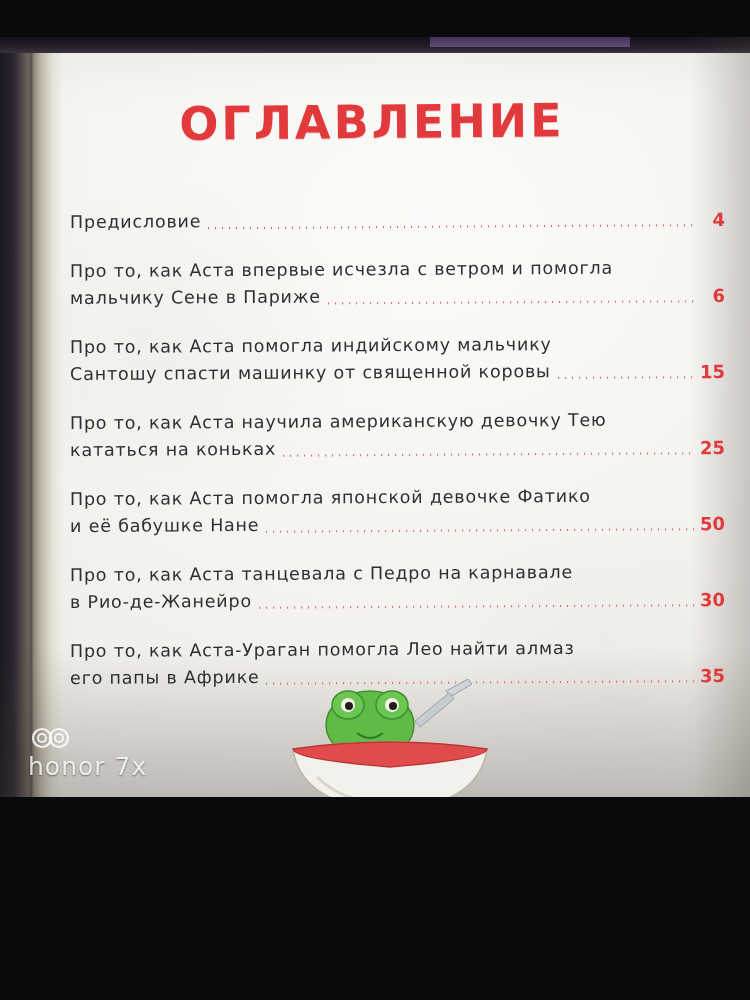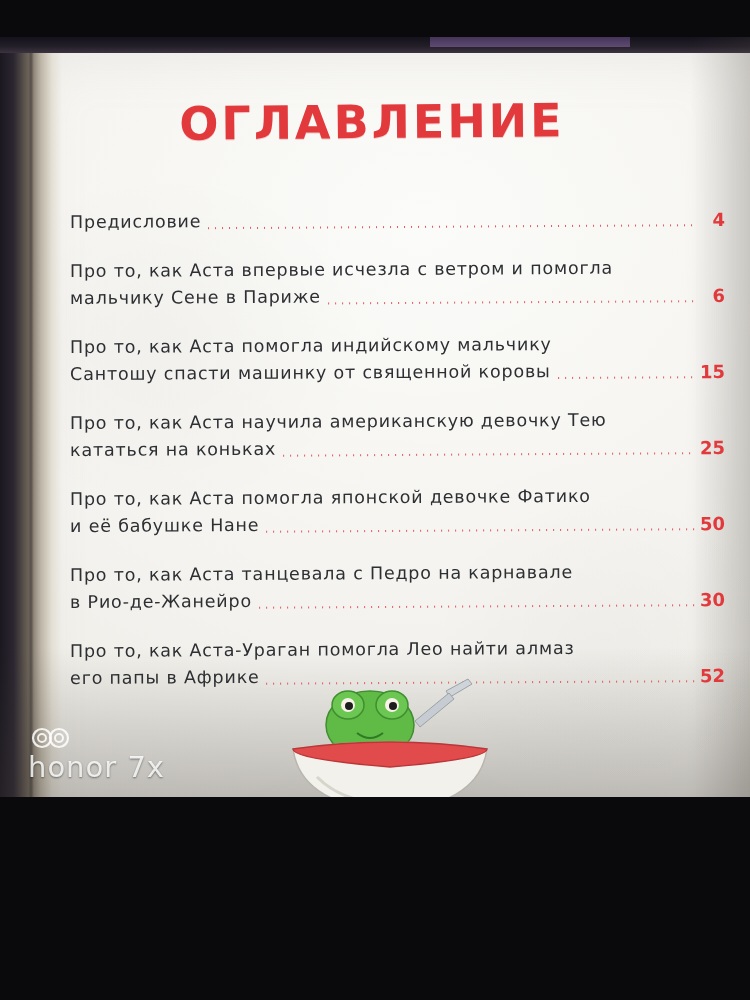--- a/index.html
+++ b/index.html
@@ -204,21 +204,21 @@
     user-select: none;
   }
   .wm-icon {
     display: block;
     width: 54px;
     height: 26px;
     margin-bottom: 2px;
   }
   .wm-text {
     display: block;
-    font-size: 29px;
+    font-size: 25px;
     letter-spacing: 1px;
     line-height: 28px;
     color: rgba(255,255,255,0.85);
     text-shadow: 0 1px 2px rgba(0,0,0,0.45);
   }
 </style>
 </head>
 <body>
 
 <div id="photo">
@@ -305,21 +305,21 @@
       </div>
 
       <div class="toc-entry">
         <div class="entry-line">
           <span class="entry-text">Про то, как Аста-Ураган помогла Лео найти алмаз</span>
           <span class="dots hidden"></span>
         </div>
         <div class="entry-line">
           <span class="entry-text">его папы в Африке</span>
           <span class="dots"></span>
-          <span class="page-num">52</span>
+          <span class="page-num">35</span>
         </div>
       </div>
 
     </div>
   </div>
 
   <svg class="illus" viewBox="0 0 250 130" aria-hidden="true">
 
     <g>
       <path d="M181 14 L203 2 L207 7 L185 20 Z" fill="#cfd4d8" stroke="#9aa2a8" stroke-width="1"></path>

